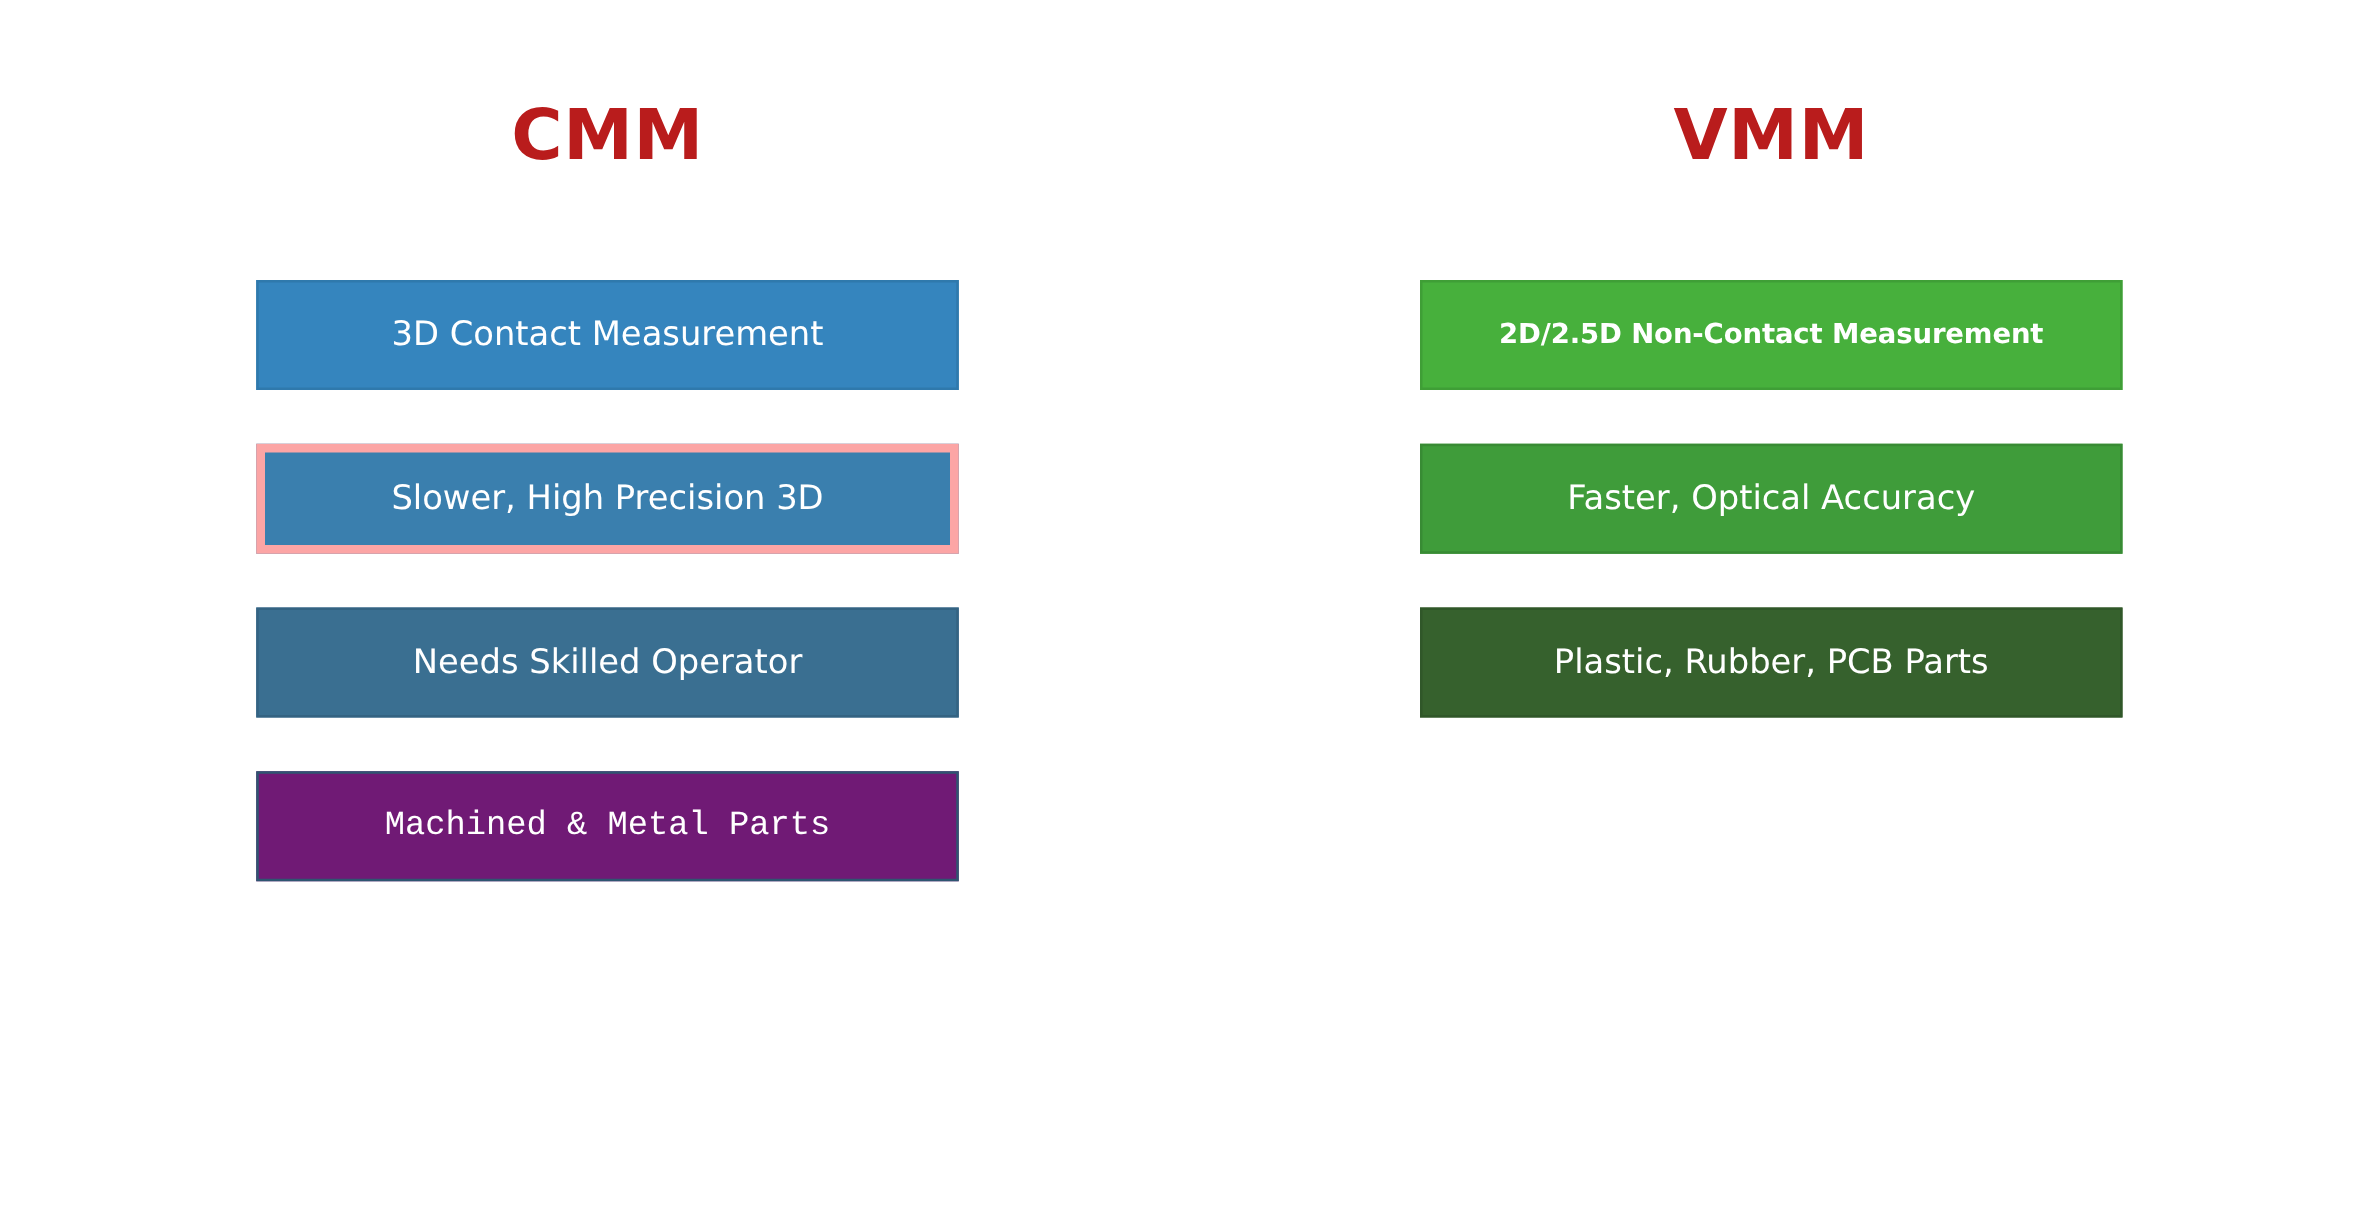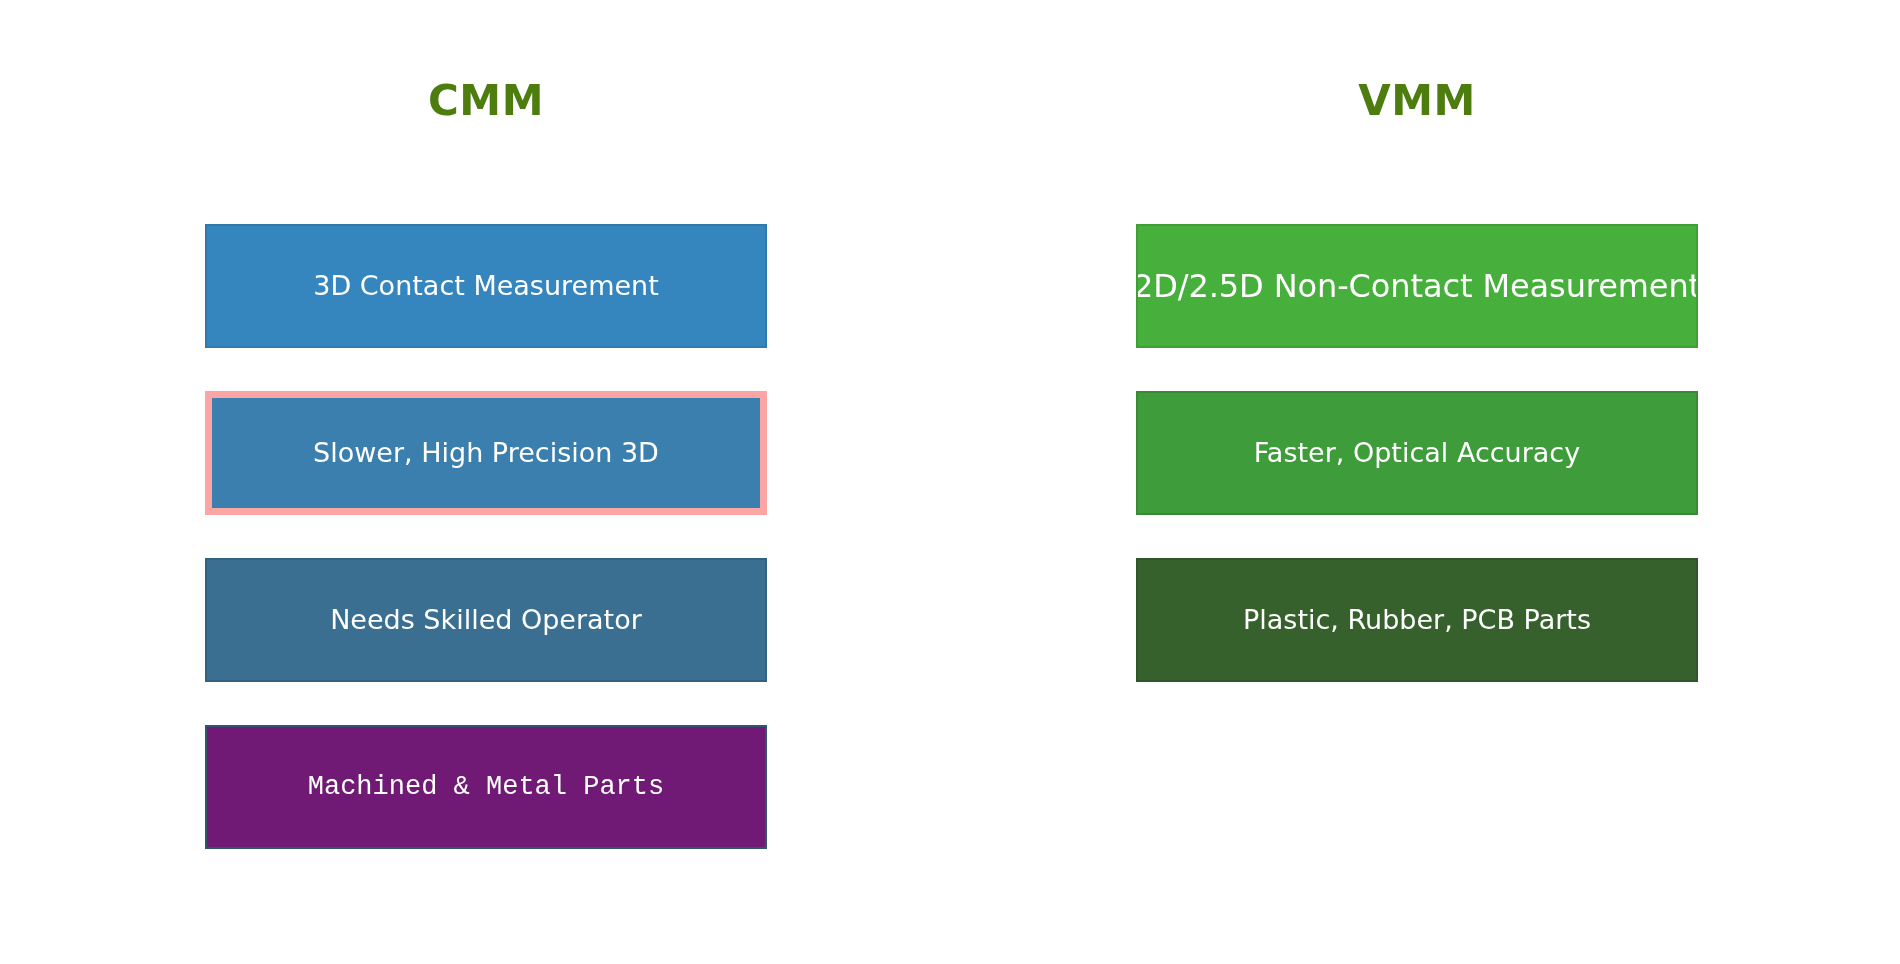--- a/index.html
+++ b/index.html
@@ -32,40 +32,40 @@
   .column-cmm { left: 205px; }
   .column-vmm { left: 1136px; }
 
   
   .column-title {
     position: absolute;
     top: 78px;
     left: 0;
     width: 562px;
     text-align: center;
-    font-size: 42px;
+    font-size: 56px;
     font-weight: bold;
-    color: #4d7c0f;
+    color: #b91c1c;
     letter-spacing: 0.5px;
     line-height: 1.1;
     white-space: nowrap;
   }
 
   
   .box-stack {
     position: absolute;
     top: 224px;
     left: 0;
     width: 562px;
   }
 
   .feature-box {
     box-sizing: border-box;
     width: 562px;
-    height: 124px;
+    height: 88px;
     margin-bottom: 43px;
     display: flex;
     align-items: center;
     justify-content: center;
     color: #ffffff;
     font-size: 27px;
     font-weight: normal;
     line-height: 1.2;
     text-align: center;
     white-space: nowrap;
@@ -84,21 +84,21 @@
   .fb-blue-3 { background: #3a6f91; border: 2px solid #346382; }
   .fb-blue-4 { background: #701a75; border: 2px solid #2f5571; font-family: Liberation Mono, monospace; }
 
   
   .fb-green-1 { background: #47b03c; border: 2px solid #3f9e36; }
   .fb-green-2 { background: #3f9c3a; border: 2px solid #388b34; }
   .fb-green-3 { background: #357a31; border: 2px solid #2f6c2b; }
   .fb-green-4 { background: #36612d; border: 2px solid #305729; text-align: right; }
 
   
-  .fb-tight .box-label { font-size: 32px; letter-spacing: -0.1px; }
+  .fb-tight .box-label { font-size: 22px; letter-spacing: -0.1px; font-weight: bold; }
 </style>
 </head>
 <body>
 
 <div class="comparison-canvas">
 
   <div class="column column-cmm">
     <div class="column-title">CMM</div>
 
     <div class="box-stack">

